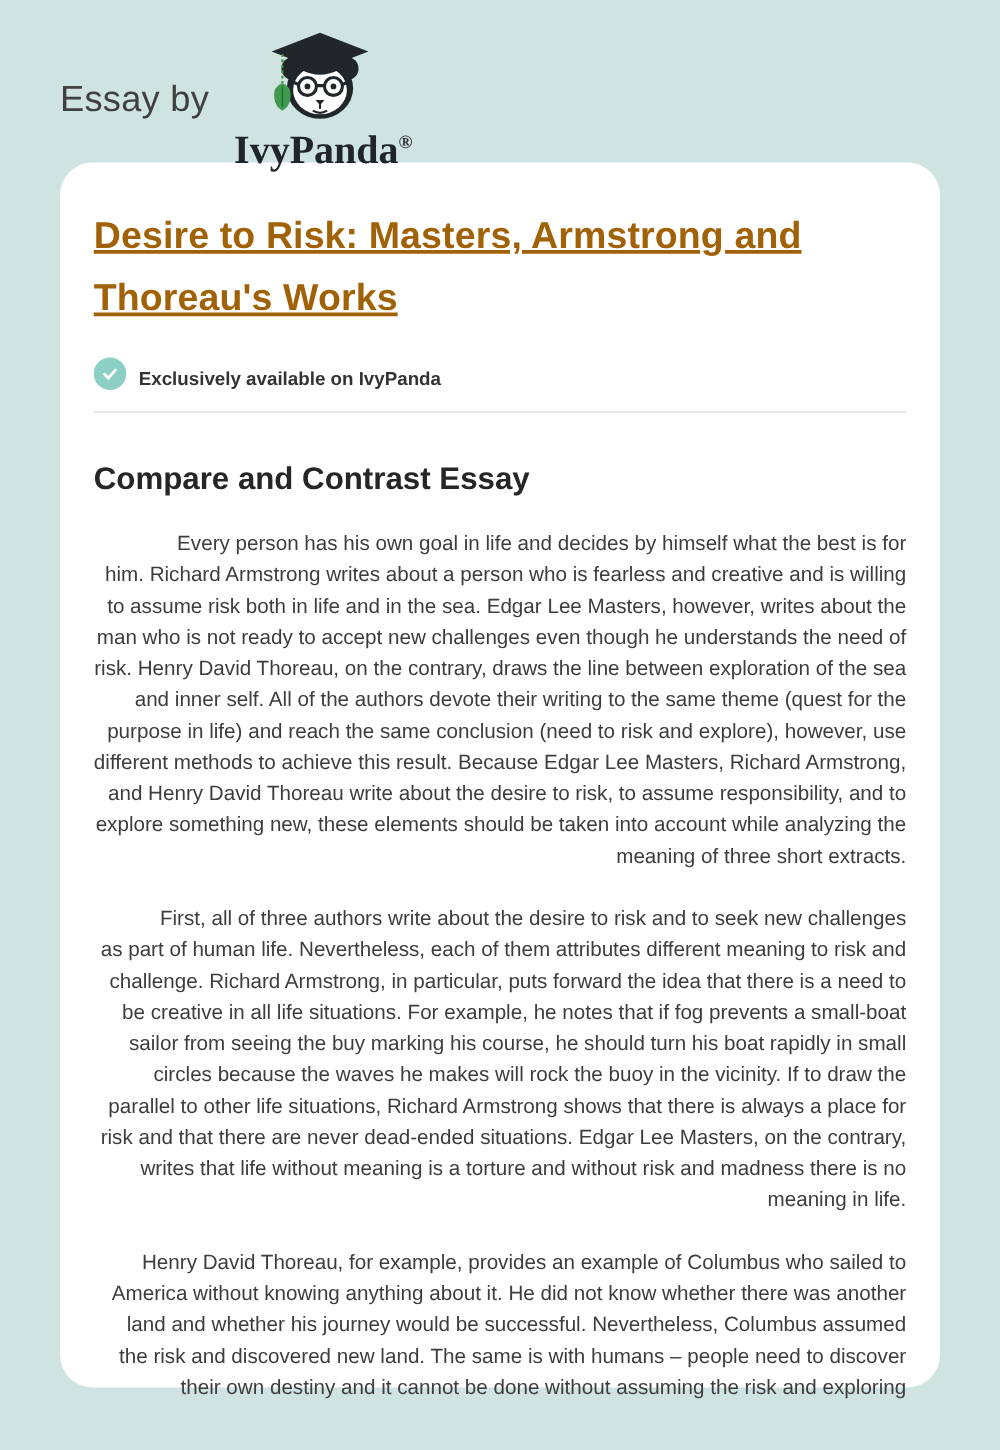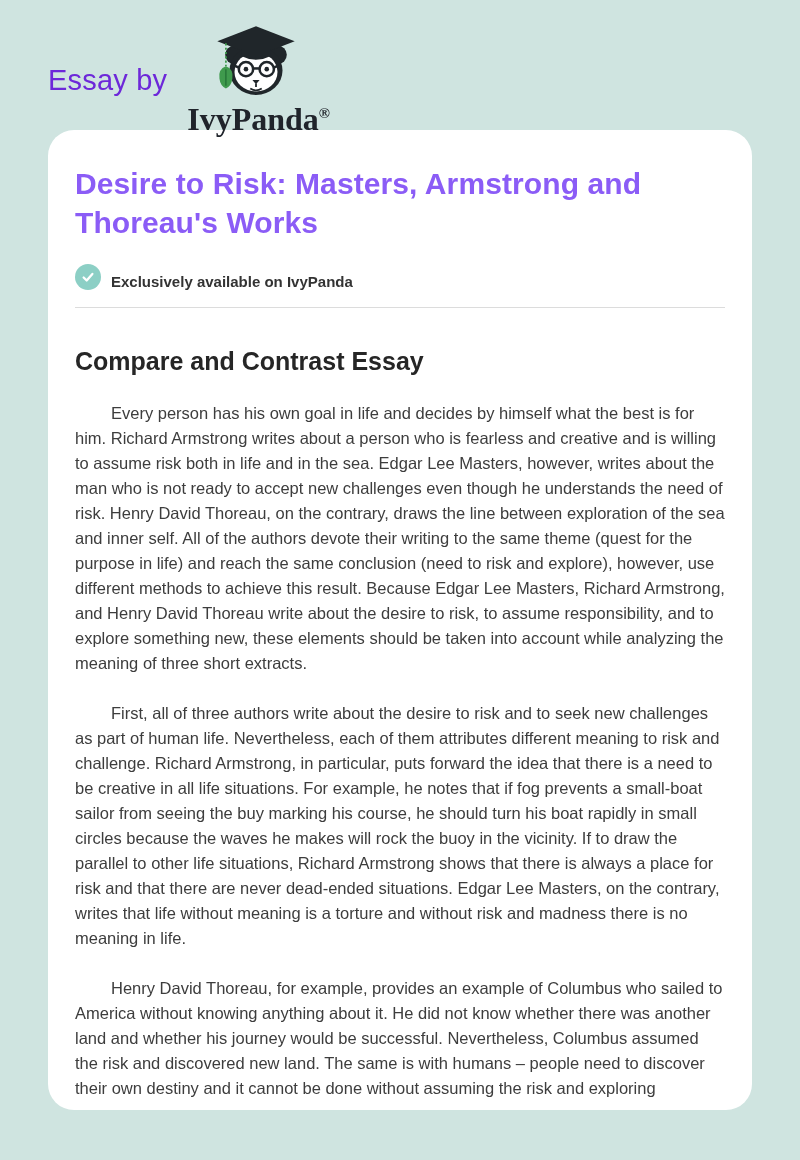--- a/index.html
+++ b/index.html
@@ -10,21 +10,21 @@
     overflow: hidden;
   }
   .page-header {
     display: flex;
     align-items: center;
     padding: 36px 0 0 48px;
     height: 124px;
   }
   .essay-by {
     font-size: 29px;
-    color: #6d28d9;
+    color: #404040;
     letter-spacing: 0.2px;
   }
   .logo {
     display: flex;
     align-items: center;
     margin-left: 14px;
     flex-direction: column;
   }
   .logo svg { display: block; }
   .brand-name {
@@ -44,24 +44,25 @@
   }
   .card {
     margin: 6px 48px 0 48px;
     background: #ffffff;
     border-radius: 26px;
     padding: 34px 27px 50px 27px;
     height: 980px;
   }
   .essay-title {
     font-size: 30px;
-    line-height: 39px;
+    line-height: 50px;
     font-weight: bold;
-    color: #8b5cf6;
+    color: #a16207;
     letter-spacing: 0.1px;
+    text-decoration: underline;
   }
   .availability-row {
     display: flex;
     align-items: flex-end;
     margin-top: 22px;
   }
   .check-badge {
     width: 26px; height: 26px;
     border-radius: 50%;
     background: #8ccfc5;
@@ -86,21 +87,21 @@
     font-size: 25px;
     font-weight: bold;
     color: #262626;
   }
   .essay-body p {
     margin-top: 25px;
     font-size: 16.5px;
     line-height: 25px;
     color: #3d3d3d;
     text-indent: 36px;
-    text-align: left;
+    text-align: right;
   }
 </style>
 </head>
 <body>
 
 <header class="page-header">
   <span class="essay-by">Essay by</span>
   <div class="logo">
     <span>
       <svg width="86" height="78" viewBox="0 0 120 104">

